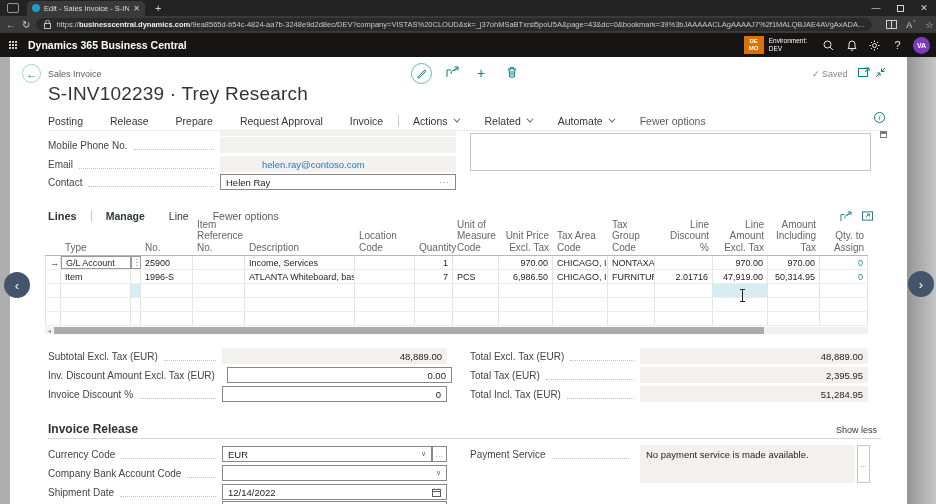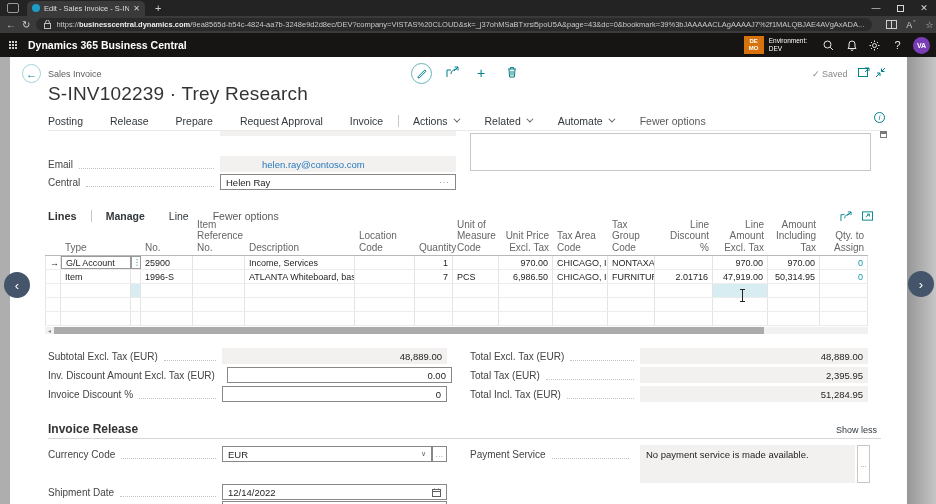--- a/index.html
+++ b/index.html
@@ -276,31 +276,36 @@
     <span class="mi">
         <span>Automate</span>
         <i class="chev"></i>
       </span>
     <span class="mi" style="color:#5a5a5a">Fewer options</span>
   </div>
   <span class="info-ic">i</span>
 
   <div class="sliver"></div>
 
+  <div class="frow" style="left:48px; top:137px; width:408px;">
+    <span class="flabel">Mobile Phone No.</span>
+    <span class="leader"></span>
+    <div class="fld ro" style="width:236px; flex:none;"></div>
+  </div>
 
   <div class="frow" style="left:48px; top:156px; width:408px;">
     <span class="flabel">Email</span>
     <span class="leader"></span>
     <div class="fld ro" style="width:236px; flex:none;">
         <span class="link">helen.ray@contoso.com</span>
       </div>
   </div>
 
   <div class="frow" style="left:48px; top:174px; width:408px;">
-    <span class="flabel">Central</span>
+    <span class="flabel">Contact</span>
     <span class="leader"></span>
     <div class="fld ed" style="width:236px; flex:none;">
         <span>Helen Ray</span>
         <span class="more">···</span>
       </div>
   </div>
 
   <div class="workdesc"></div>
   <span class="fieldact"></span>
 
@@ -504,20 +509,28 @@
     <span class="leader"></span>
     <div style="width:225px; flex:none; display:flex; gap:0;">
       <div class="fld ed" style="flex:1">
           <span>EUR</span>
           <span class="dd-caret">∨</span>
         </div>
       <div class="morebtn">...</div>
     </div>
   </div>
 
+  <div class="frow" style="left:48px; top:465px; width:399px;">
+    <span class="flabel">Company Bank Account Code</span>
+    <span class="leader"></span>
+    <div class="fld ed" style="width:225px; flex:none;">
+        <span></span>
+        <span class="dd-caret">∨</span>
+      </div>
+  </div>
 
   <div class="frow" style="left:48px; top:484px; width:399px;">
     <span class="flabel">Shipment Date</span>
     <span class="leader"></span>
     <div class="fld ed" style="width:225px; flex:none;">
         <span>12/14/2022</span>
       <span style="margin-left:auto">
         <svg class="ic" width="9" height="9" viewBox="0 0 9 9">
             <rect x="0.5" y="1.5" width="8" height="7" fill="none" stroke="#605e5c"></rect>
             <line x1="0.5" y1="3.5" x2="8.5" y2="3.5" stroke="#605e5c"></line>

